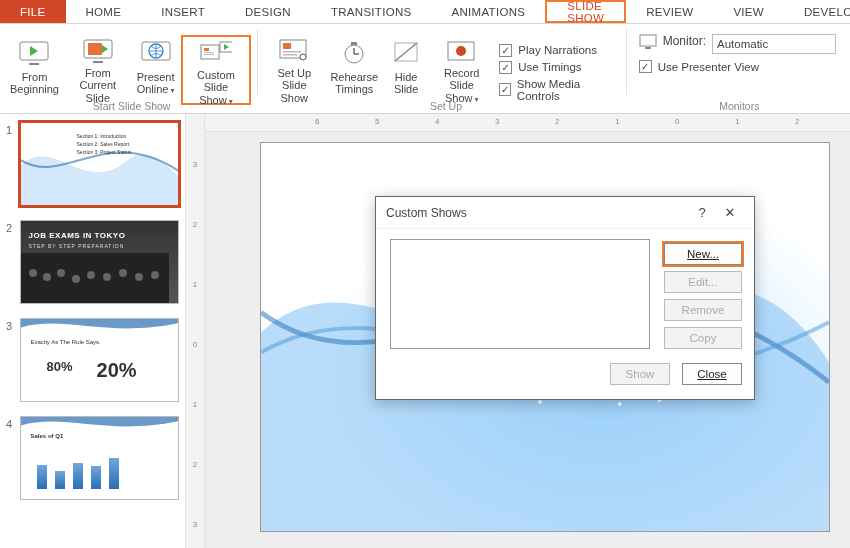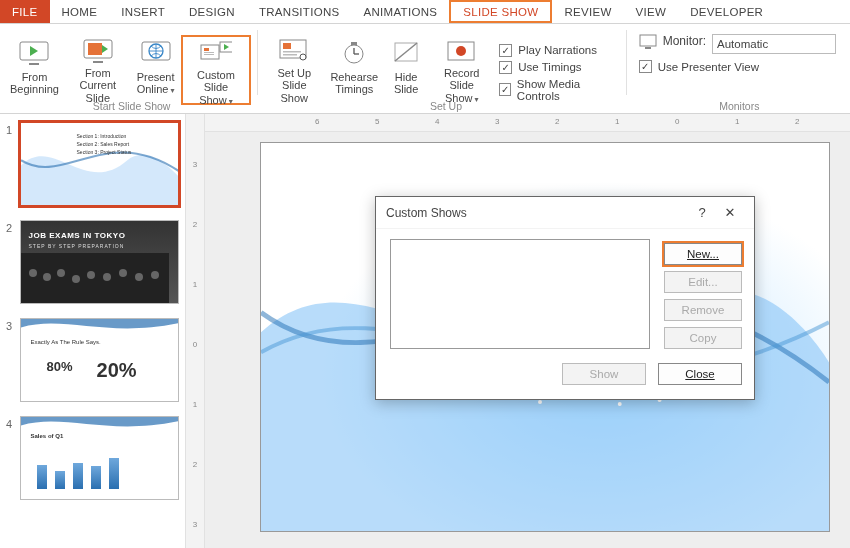--- a/index.html
+++ b/index.html
@@ -1,20 +1,20 @@
 <!DOCTYPE html>
 <html><head>
 <meta charset="utf-8">
 <style>
   * { box-sizing: border-box; margin: 0; padding: 0; font-family: "Segoe UI", Arial, sans-serif; }
   body { width: 850px; height: 548px; overflow: hidden; background: #fff; font-size: 12px; color: #444; }
 
   
   .tabstrip { display: flex; align-items: stretch; height: 24px; border-bottom: 1px solid #d4d4d4; background: #fff; }
-  .tab { padding: 0 12px; display: flex; align-items: center; font-size: 11.5px; color: #444; cursor: default; letter-spacing: 0.3px; }
+  .tab { padding: 0 20px; display: flex; align-items: center; font-size: 11.5px; color: #444; cursor: default; letter-spacing: 0.3px; }
   .tab.file { background: #d24726; color: #fff; }
   .tab.active { color: #d24726; }
   .tab.highlighted { border: 2px solid #ed7d31; }
 
   
   .ribbon { display: flex; height: 90px; border-bottom: 1px solid #d4d4d4; background: #fff; position: relative; }
   .group { display: flex; flex-direction: column; align-items: center; padding: 4px 4px 2px 4px; position: relative; }
   .group-sep { width: 1px; background: #e1e1e1; margin: 6px 2px 18px 2px; }
   .group-label { position: absolute; bottom: 1px; font-size: 10.5px; color: #888; width: 100%; text-align: center; }
   .bigbtn { display: flex; flex-direction: column; align-items: center; justify-content: flex-start; width: auto; padding: 2px 6px 0 6px; height: 70px; cursor: default; }
@@ -54,21 +54,21 @@
   .dlg-title .gap { flex: 1; }
   .dlg-title .q, .dlg-title .x { width: 28px; text-align: center; font-size: 13px; color: #444; cursor: default; }
   .dlg-body { padding: 10px 12px 14px 14px; display: flex; gap: 14px; }
   .listbox { flex: 1; height: 110px; border: 1px solid #999; background: #fff; }
   .btns { display: flex; flex-direction: column; gap: 6px; width: 78px; justify-content: flex-end; }
   .dlgbtn { height: 22px; border: 1px solid #bbb; background: #f3f3f3; font-size: 11.5px; color: #aaa; display: flex; align-items: center; justify-content: center; cursor: default; }
   .dlgbtn.enabled { color: #222; border-color: #888; background: #fdfdfd; }
   .dlgbtn.highlighted { outline: 2px solid #ed7d31; outline-offset: 0; }
   .dlgbtn .ul { text-decoration: underline; }
   .dlg-foot { display: flex; justify-content: flex-end; gap: 12px; padding: 0 12px 14px 14px; }
-  .dlg-foot .dlgbtn { width: 84px; }
+  .dlg-foot .dlgbtn { width: 60px; }
 
   
   .bars { position: absolute; left: 16px; bottom: 10px; display: flex; align-items: flex-end; gap: 8px; height: 44px; }
   .bar { width: 10px; background: linear-gradient(#6fa8dc,#2a6fb0); }
 </style>
 </head>
 <body>
 
 <div class="tabstrip">
   <div class="tab file">FILE</div>

